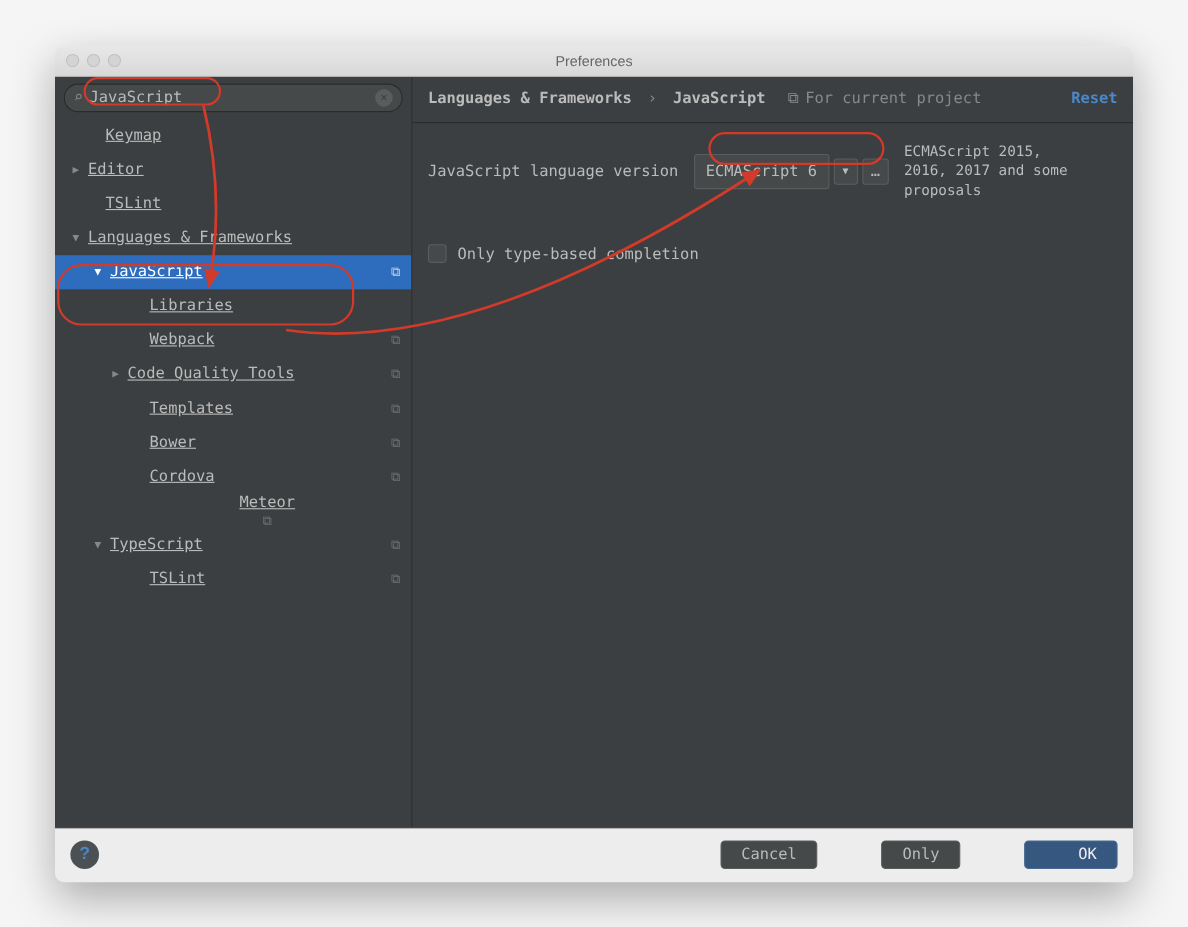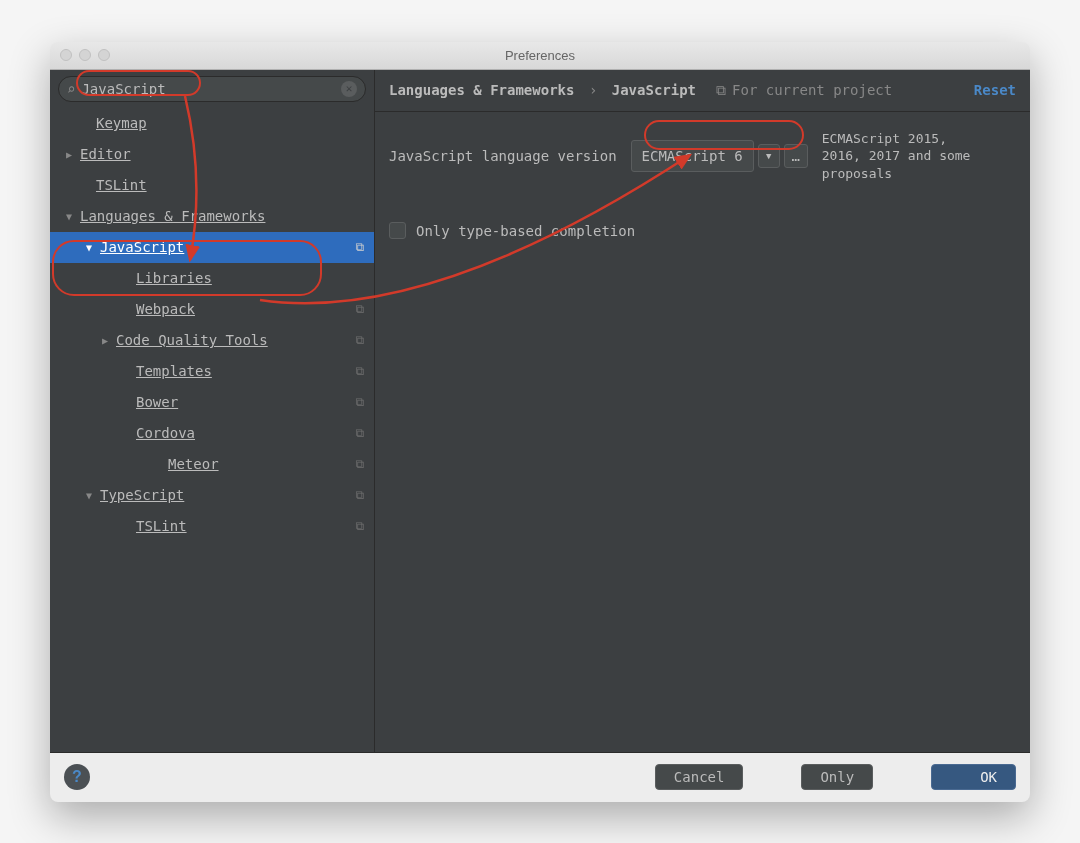--- a/index.html
+++ b/index.html
@@ -346,21 +346,21 @@
           <div class="tree-item" style="padding-left: 68px;">
             <span class="tree-arrow"></span>
             <span class="tree-label">Bower</span>
             <span class="copy-icon">⧉</span>
           </div>
           <div class="tree-item" style="padding-left: 68px;">
             <span class="tree-arrow"></span>
             <span class="tree-label">Cordova</span>
             <span class="copy-icon">⧉</span>
           </div>
-          <div class="tree-item" style="padding-left: 100px;">
+          <div class="tree-item" style="padding-left: 72px; flex-direction: column;">
             <span class="tree-arrow"></span>
             <span class="tree-label">Meteor</span>
             <span class="copy-icon">⧉</span>
           </div>
           <div class="tree-item" style="padding-left: 32px;">
             <span class="tree-arrow">▼</span>
             <span class="tree-label">TypeScript</span>
             <span class="copy-icon">⧉</span>
           </div>
           <div class="tree-item" style="padding-left: 68px;">

